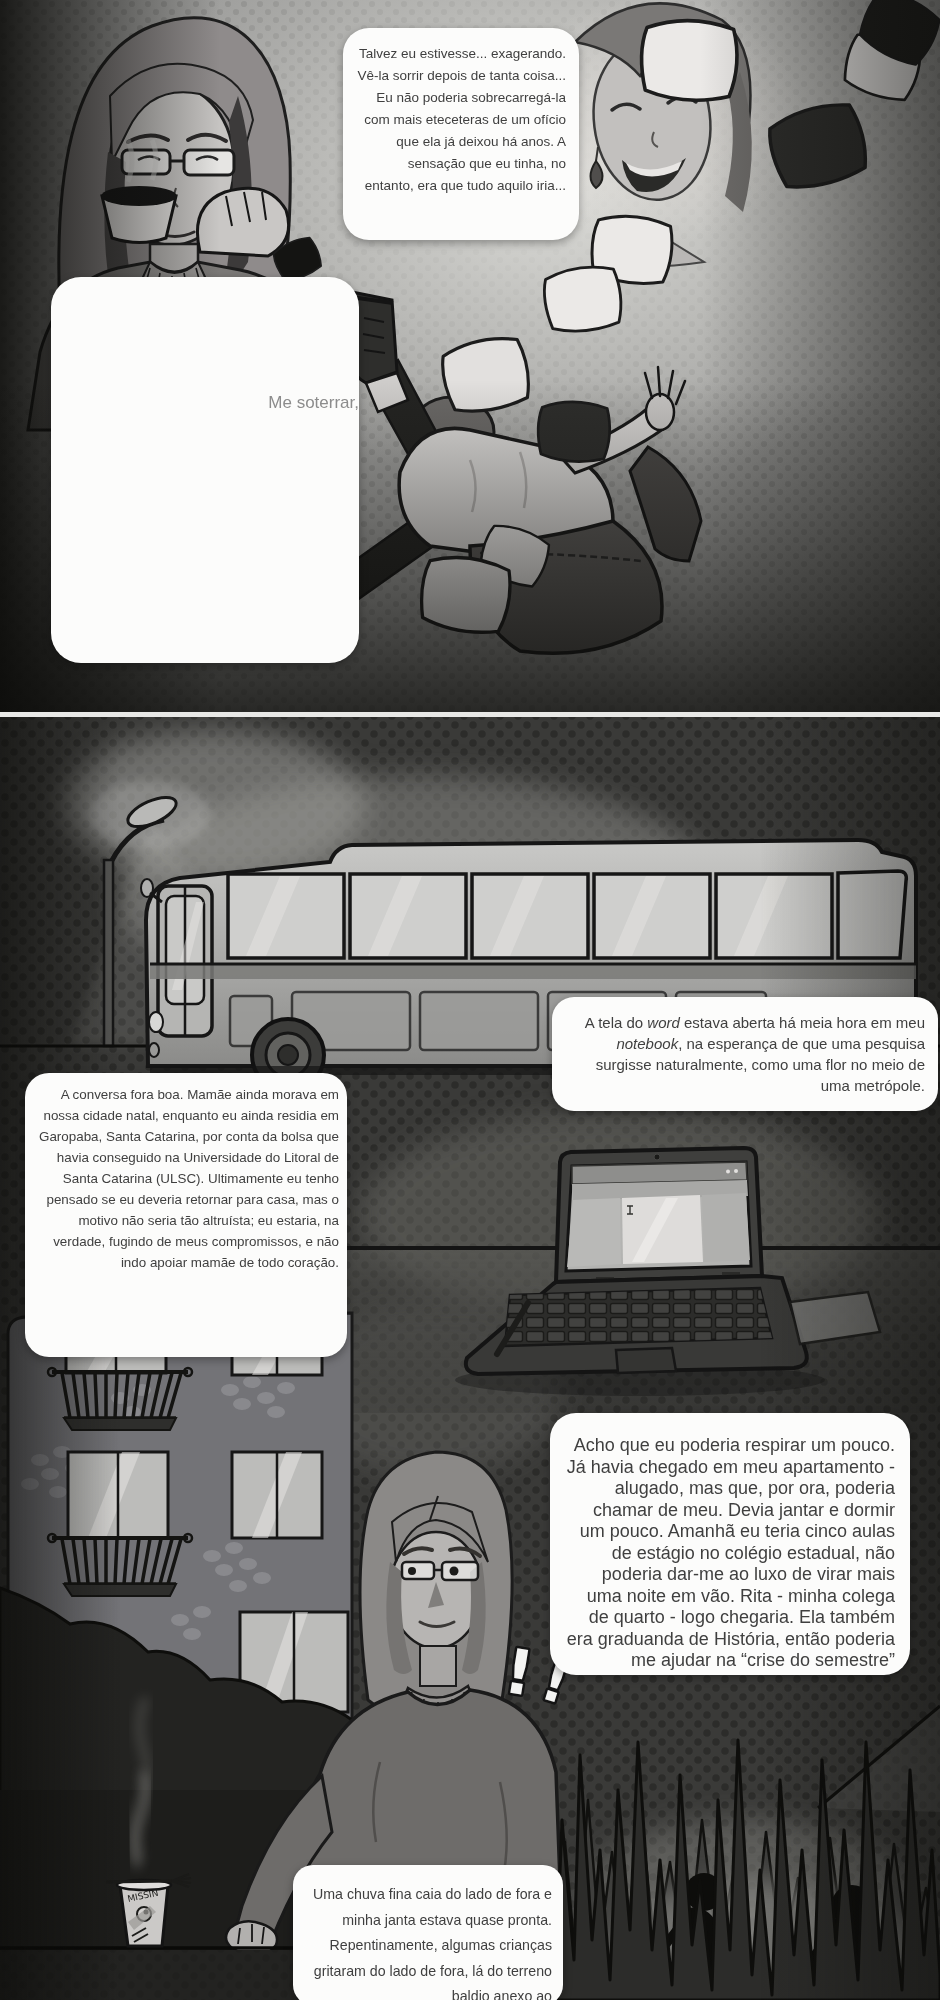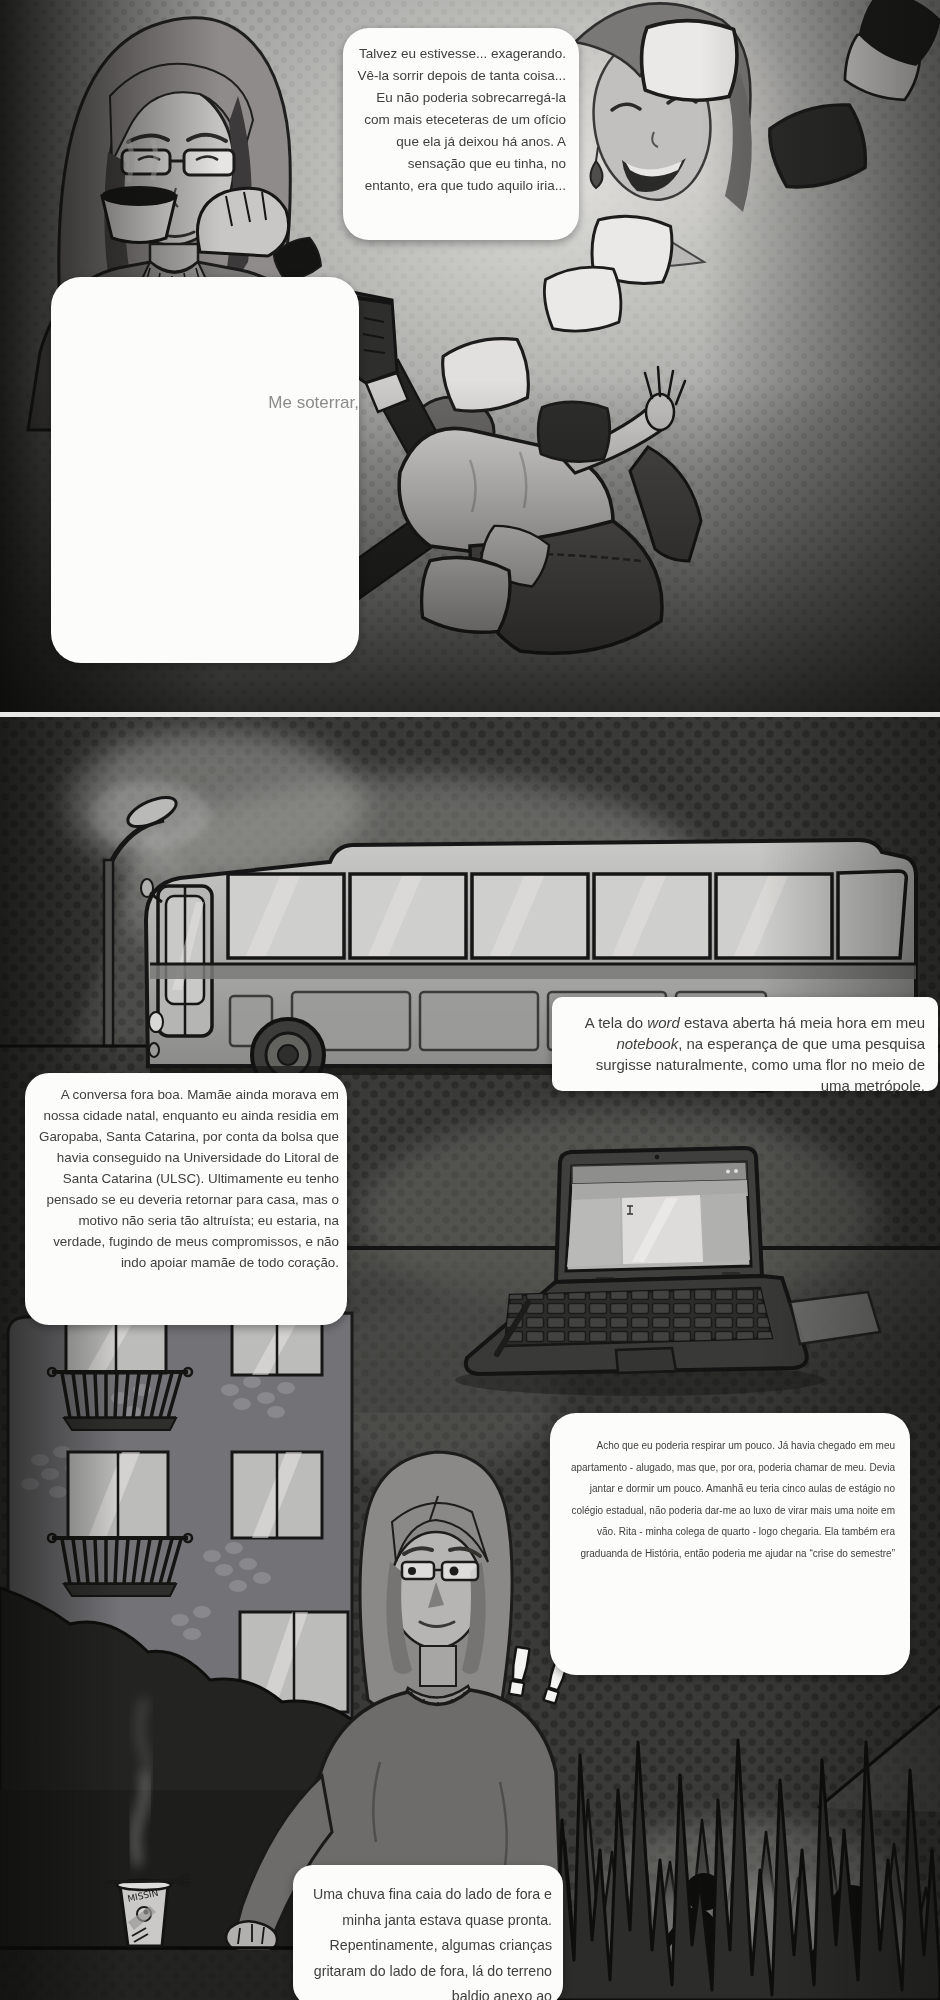--- a/index.html
+++ b/index.html
@@ -7,26 +7,26 @@
         font-family:"Liberation Sans",sans-serif;}
   .art{position:absolute;left:0;top:0;z-index:1;}
   .cap{position:absolute;background:#fcfcfb;color:#3f3f3f;text-align:right;z-index:5;
        box-shadow:0 3px 9px rgba(10,10,8,.35);box-sizing:border-box;}
   .it{font-style:italic;}
   #bubble-narration{left:343px;top:28px;width:236px;height:212px;border-radius:26px;
        font-size:13.5px;line-height:22px;padding:15px 13px;}
   #thought-box{left:35px;top:277px;width:308px;height:386px;border-radius:30px;
        font-size:17px;line-height:27px;color:#8c8c8c;padding-top:112px;margin-left:16px;}
   #thought-box span{display:block;}
-  #cap-bus{left:25px;top:1073px;width:322px;height:252px;border-radius:24px;
+  #cap-bus{left:25px;top:1073px;width:322px;height:284px;border-radius:24px;
        font-size:13.4px;line-height:21px;padding:11px 8px;}
-  #cap-word{left:552px;top:997px;width:386px;height:94px;border-radius:10px;
+  #cap-word{left:552px;top:997px;width:386px;height:114px;border-radius:22px;
        font-size:15px;line-height:21px;padding:15px 13px;}
   #cap-apartment{left:550px;top:1413px;width:360px;height:262px;border-radius:26px;
-       font-size:10px;line-height:21.5px;padding:22px 15px;}
+       font-size:18px;line-height:21.5px;padding:22px 15px;}
   #cap-rain{left:293px;top:1865px;width:270px;height:140px;border-radius:20px;
        font-size:14.2px;line-height:25.5px;padding:17px 11px;}
 </style>
 </head>
 <body>
 
 <div class="page">
 
 <svg class="art" width="940" height="2000" viewBox="0 0 940 2000">
   <defs>

